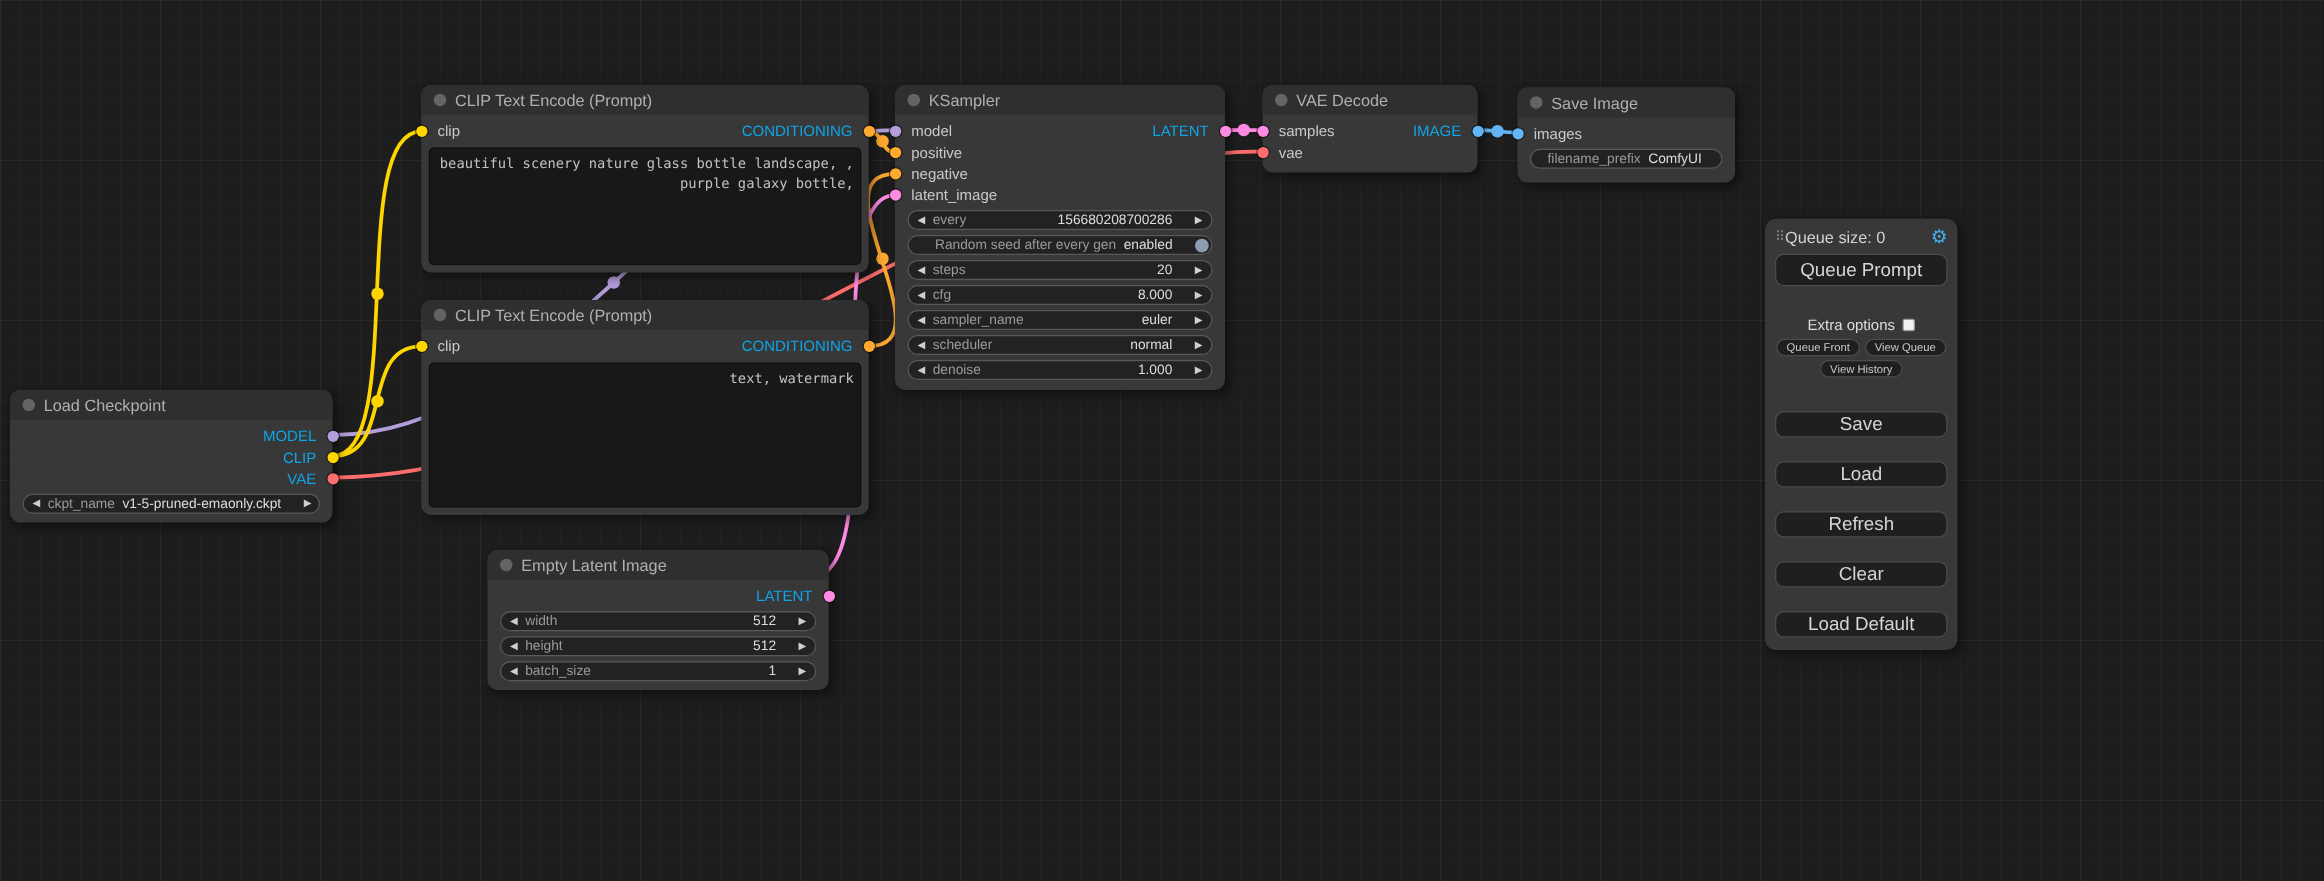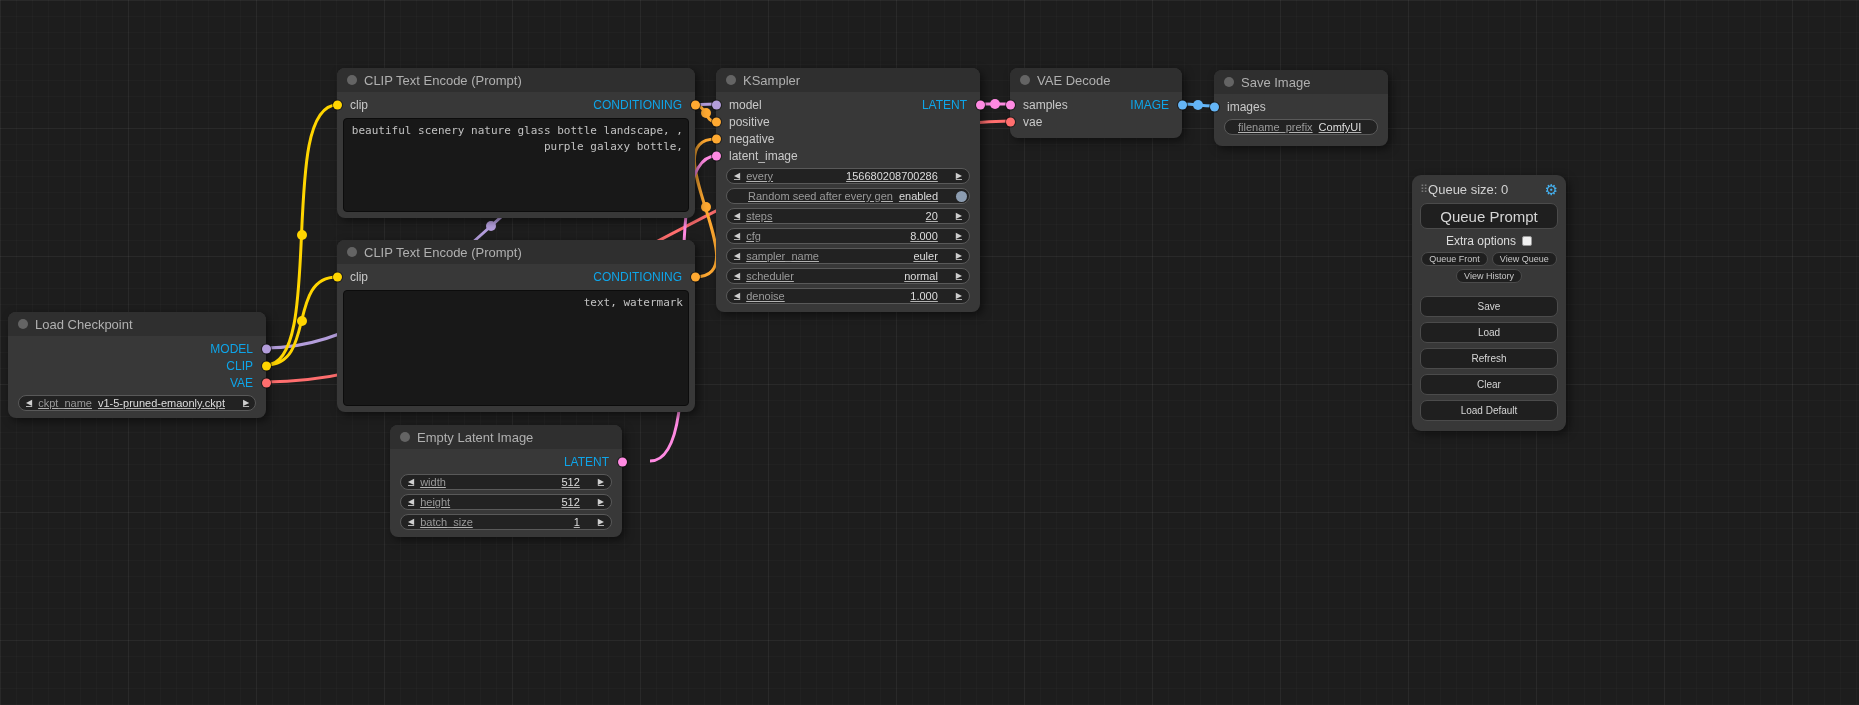--- a/index.html
+++ b/index.html
@@ -41,21 +41,21 @@
   .pdot.left  { left:-4.5px; }
   .pdot.right { right:-4.5px; }
 
   .c-model { background:#B39DDB; } .c-clip { background:#FFD500; }
   .c-vae { background:#FF6E6E; } .c-cond { background:#FFA931; }
   .c-latent { background:#FF8AE2; } .c-image { background:#64B5F6; }
 
   .widget {
     position:relative; height:16px; margin:4px 10px 0; background:#222222;
     border:1px solid #595959; border-radius:9px; display:flex; align-items:center;
-    padding:0 7px; font-size:11px; white-space:nowrap; overflow:hidden; cursor:pointer;text-decoration:underline;
+    padding:0 7px; font-size:11px; white-space:nowrap; overflow:hidden; cursor:pointer;
   }
   .wlabel { color:#9a9a9a; margin:0 6px; }
   .wvalue { color:#dddddd; margin-left:auto; margin-right:18px; }
   .warrow { color:#cfcfcf; font-size:8px; line-height:1; flex:0 0 auto; }
   .widget.toggle { padding-left:15px; }
   .toggle-knob { width:11px; height:11px; border-radius:50%; background:#8c9cb0; flex:0 0 auto; }
 
   .prompt-box {
     position:absolute; left:6px; right:6px; background:#181818;
     border:1px solid #0c0c0c; border-radius:4px; padding:4px 5px;
@@ -70,29 +70,29 @@
     display:flex; flex-direction:column;
   }
   .menu-header { display:flex; align-items:center; height:18px; margin-bottom:3px; }
   .drag-handle { color:#7a7a7a; font-size:11px; cursor:grab; }
   .queue-size { flex:1; text-align:left; font-size:13px; color:#d2d2d2; }
   .gear { color:#45B1F0; font-size:15px; cursor:pointer; line-height:1; }
 
   button { font-family:inherit; cursor:pointer; }
   .btn {
     background:#1f1f1f; border:1px solid #4b4b4b; color:#d6d6d6;
-    border-radius:7px; font-size:10px; height:21px; margin-top:5px; width:100%;
+    border-radius:7px; font-size:15px; height:21px; margin-top:19px; width:100%;
   }
   .btn.big { height:26px; font-size:15px; margin-top:2px; }
   .btn.tiny {
     font-size:9px; height:14px; border-radius:8px; margin-top:0; width:auto;
     padding:0 7px; color:#c8c8c8;
   }
   .extra-row { display:flex; align-items:center; justify-content:center; gap:6px;
-    margin-top:5px; font-size:12px; color:#dddddd; }
+    margin-top:24px; font-size:12px; color:#dddddd; }
   .checkbox { width:10px; height:10px; background:#f2f2f2; border-radius:2px;
     border:1px solid #9a9a9a; cursor:pointer; }
   .small-row { display:flex; justify-content:center; gap:4px; margin-top:4px; }
   .small-row.hist { margin-top:3px; margin-bottom:8px; }
 </style>
 </head>
 <body>
 
 <div class="canvas">
 
@@ -169,21 +169,21 @@
       <div class="prow">
         <span class="pdot left c-clip"></span>
         <span class="pin">clip</span>
         <span class="pout">CONDITIONING</span>
         <span class="pdot right c-cond"></span>
       </div>
       <div class="prompt-box" style="top:50px; height:116px">text, watermark</div>
     </div>
   </div>
 
-  <div class="node" style="left:390px; top:425px; width:232px; height:112px">
+  <div class="node" style="left:390px; top:440px; width:273px; height:112px">
     <div class="node-title">
       <span class="collapse-dot"></span>
       <span>Empty Latent Image</span>
     </div>
     <div class="node-body">
       <div class="prow">
         <span class="pout">LATENT</span>
         <span class="pdot right c-latent"></span>
       </div>
       <div class="widget">

